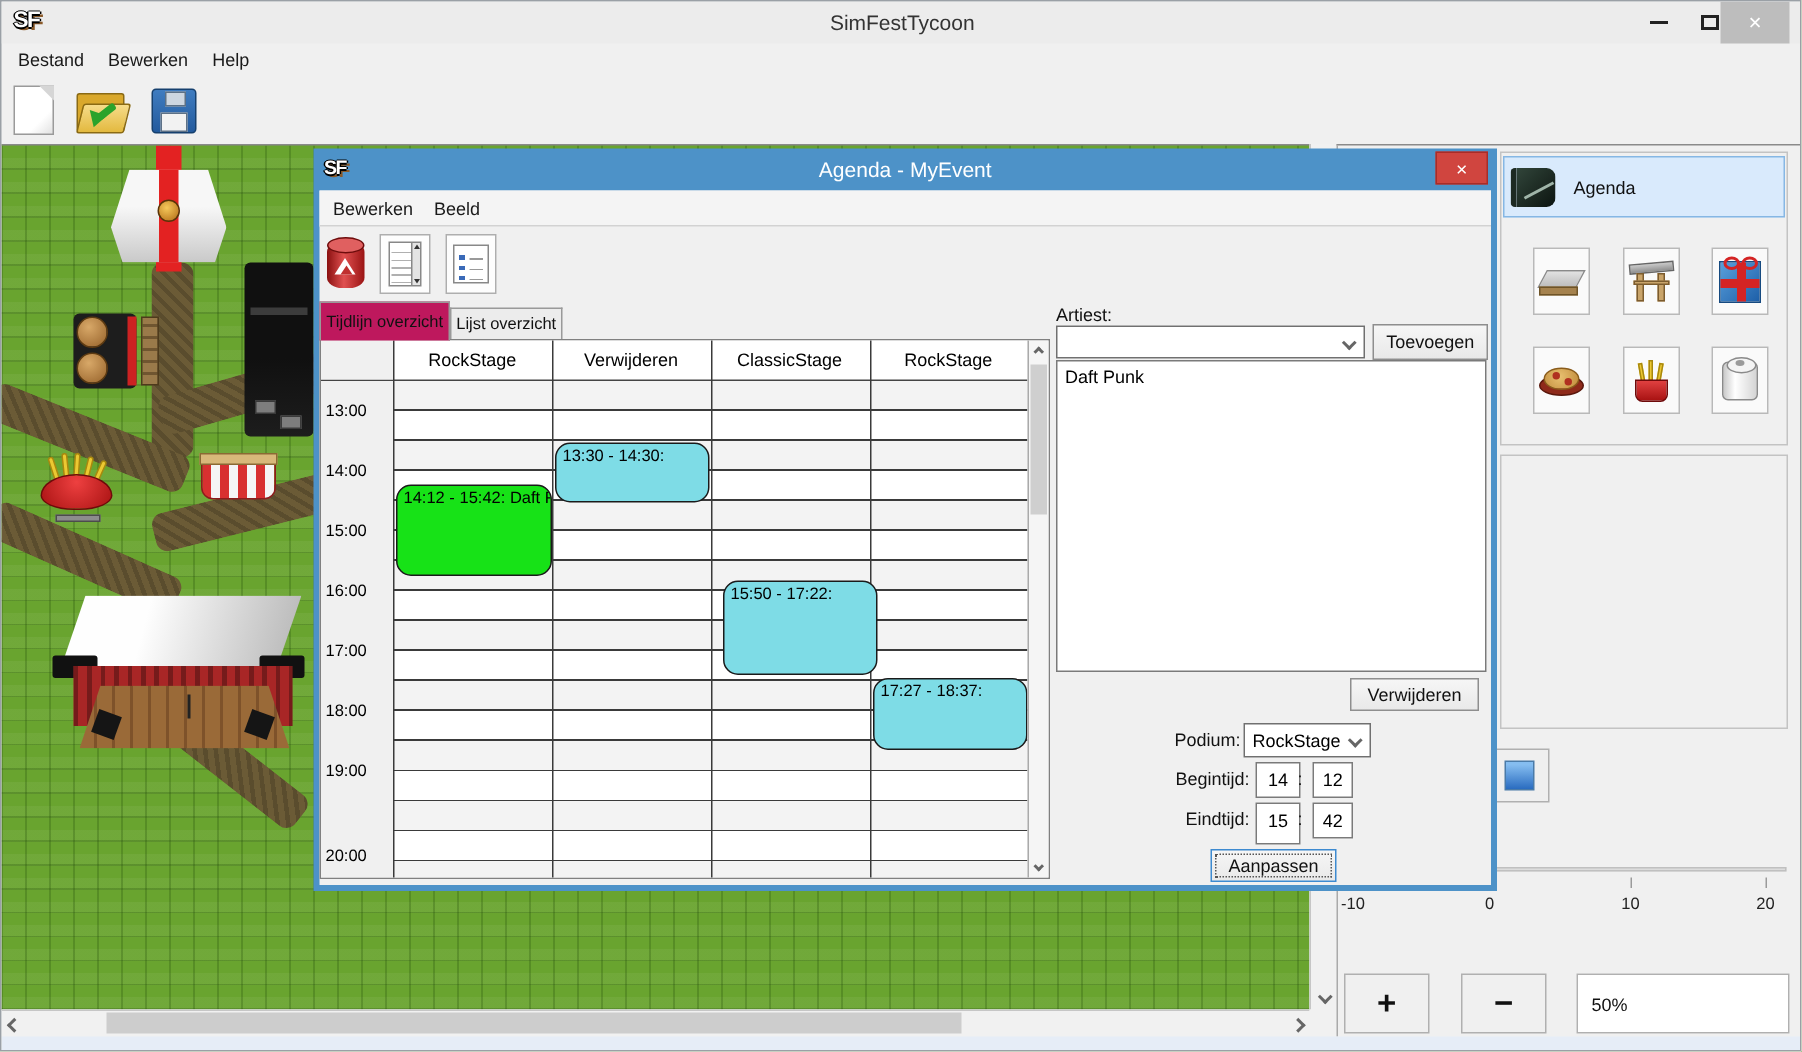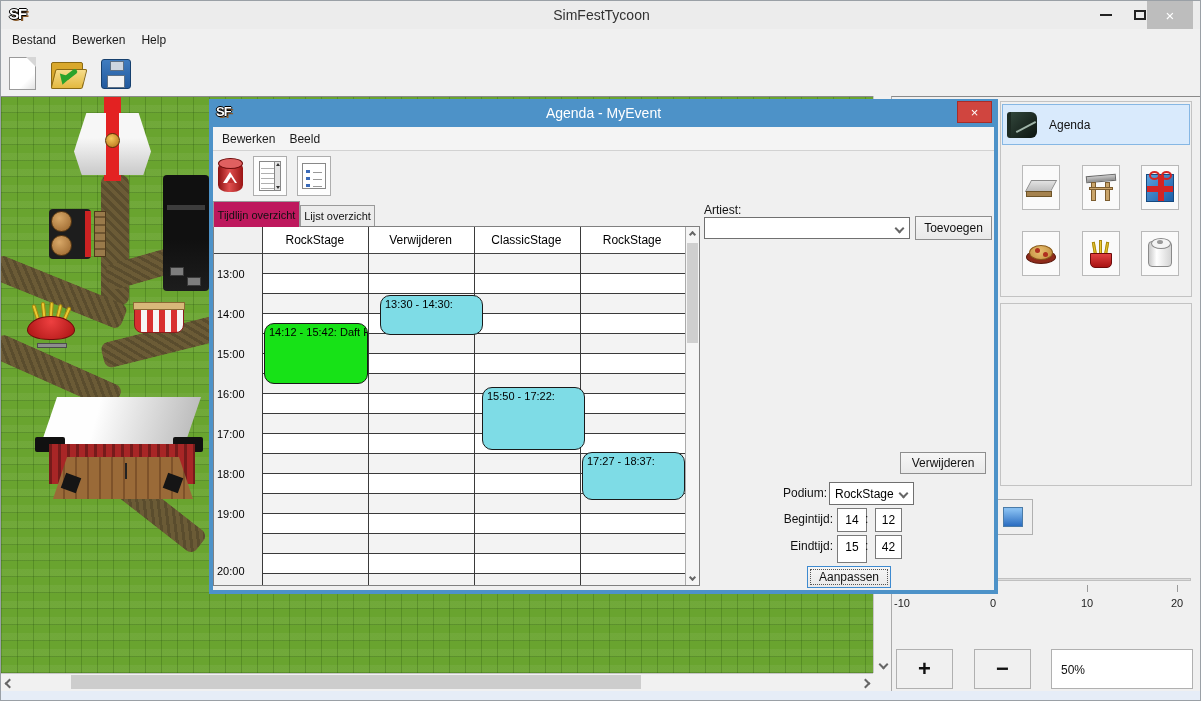--- a/index.html
+++ b/index.html
@@ -165,21 +165,21 @@
   .sched-header .col { flex:1; display:flex; align-items:center; justify-content:center; font-size:12px; color:#000; }
   .gutter { position:absolute; left:0; top:27px; width:48px; height:331px; background:#f0f0f0; }
   .tlabel { position:absolute; left:3px; width:42px; font-size:11px; color:#000; }
   .grid-body { position:absolute; left:48px; top:27px; width:423px; height:331px;
     background:repeating-linear-gradient(180deg,#f3f3f3 0 19px,#3a3a3a 19px 20px,#fff 20px 39px,#3a3a3a 39px 40px); }
   .vline { position:absolute; top:0; width:1px; height:358px; background:#3a3a3a; }
   .sched-sb { position:absolute; left:471px; top:0; width:14px; height:358px; background:#f5f5f5; border-left:1px solid #aaa; }
   .sched-sb .thumb { position:absolute; left:1px; top:16px; width:11px; height:100px; background:#cfcfcf; }
   .event { position:absolute; border:1px solid #1a1a1a; border-radius:10px; font-size:11px; color:#000; padding:2px 4px; overflow:hidden; white-space:nowrap; }
   .ev-cyan { background:#7edce6; } .ev-green { background:#17e217; }
-  .ev0 { left:156px; top:68px; width:103px; height:40px;margin-left:10px; }
+  .ev0 { left:156px; top:68px; width:103px; height:40px; }
   .ev1 { left:50px;  top:96px; width:104px; height:61px; }
   .ev2 { left:268px; top:160px; width:103px; height:63px; }
   .ev3 { left:368px; top:225px; width:103px; height:48px; }
 
   .lbl { font-size:12px; color:#111; }
   .art-label { left:491px; top:2px; }
   .combo { background:#fff; border:1px solid #707070; display:flex; align-items:center; }
   .combo .val { flex:1; font-size:12px; padding-left:5px; }
   .combo .chev { margin-right:6px; }
   .art-combo { left:491px; top:16px; width:206px; height:22px; }
@@ -447,20 +447,23 @@
               </div>
           </div>
         </div>
 
         <div class="abs lbl art-label">Artiest:</div>
         <div class="abs combo art-combo">
           <span class="val"></span>
           <span class="chev chev-down"></span>
         </div>
         <div class="abs wbtn btn-add">Toevoegen</div>
+        <div class="abs art-list">
+          <div class="art-item">Daft Punk</div>
+        </div>
         <div class="abs wbtn btn-del">Verwijderen</div>
 
         <div class="abs lbl pod-label">Podium:</div>
         <div class="abs combo pod-combo">
           <span class="val">RockStage</span>
           <span class="chev chev-down"></span>
         </div>
 
         <div class="abs lbl bt-label">Begintijd:</div>
         <div class="abs tfield bt-h">14</div>

